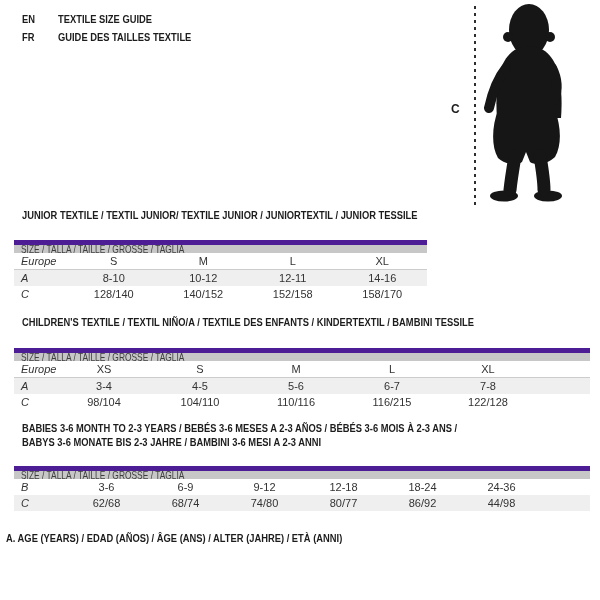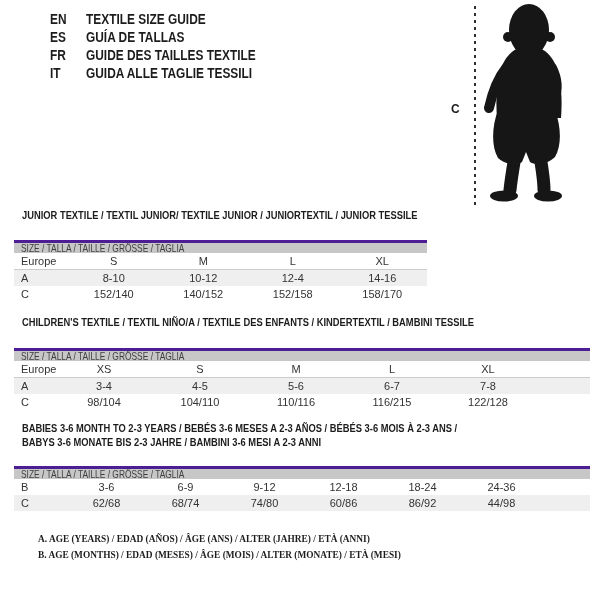--- a/index.html
+++ b/index.html
@@ -14,21 +14,21 @@
     position:relative;width:600px;height:600px;background:#ffffff;
     font-family:"Liberation Sans","DejaVu Sans",sans-serif;
     color:var(--text);overflow:hidden;
   }
   
   .cond{display:inline-block;transform:scaleX(.85);transform-origin:0 50%;white-space:nowrap;}
   .cond80{display:inline-block;transform:scaleX(.8);transform-origin:0 50%;white-space:nowrap;}
 
   
   .langs{position:absolute;left:22px;top:10px;}
-  .lrow{display:flex;height:18px;align-items:center;font-weight:bold;font-size:14px;color:var(--text);margin-left:28px;}
+  .lrow{display:flex;height:18px;align-items:center;font-weight:bold;font-size:11px;color:var(--text);}
   .lcode{width:36px;}
 
   
   .figure{position:absolute;left:448px;top:2px;width:130px;height:212px;}
   .dashline{
     position:absolute;left:26px;top:4px;width:2px;height:202px;
     background:repeating-linear-gradient(to bottom,#2e2e2e 0 3px,transparent 3px 7px);
   }
   .figlabel{position:absolute;left:3px;top:100px;font-weight:bold;font-size:12px;}
   .babysvg{position:absolute;left:34px;top:0;}
@@ -42,56 +42,48 @@
     margin:0 0 0 22px;font-weight:bold;font-size:11px;line-height:14px;
     white-space:pre-line;transform:scaleX(.85);transform-origin:0 0;width:680px;
     color:var(--text);
   }
   .table{margin-left:14px;}
   .sec-junior .table{margin-top:18px;width:413px;}
   .sec-children .table{margin-top:19px;width:576px;}
   .sec-babies .table{margin-top:17px;width:576px;}
   .sizebar{
     height:13px;display:flex;align-items:center;padding-left:7px;box-sizing:border-box;
-    background:var(--bar_bg);border-top:3px solid #4c1d95;font-size:10.5px;color:#3e3e3e;
+    background:var(--bar_bg);border-top:5px solid #4c1d95;font-size:10.5px;color:#3e3e3e;
   }
   .trow{display:flex;height:16px;align-items:center;font-size:11px;color:var(--table_text);}
   .trow.hdr{border-bottom:1px solid var(--border);}
   .trow.shade{background:var(--row_shade);}
-  .tlabel{padding-left:7px;}
+  .tlabel{padding-left:7px;font-style:italic;}
   .tcell{text-align:center;}
   .w1 .tlabel{width:48px;} .w1 .tcell{width:89.5px;}
   .w2 .tlabel{width:35px;} .w2 .tcell{width:96px;}
   .w3 .tlabel{width:46px;} .w3 .tcell{width:79px;}
 
   
-  .footnotes{position:absolute;left:38px;top:530px;font-family:Liberation Serif, serif;}
+  .footnotes{position:absolute;left:6px;top:530px;}
   .fline{height:16px;display:flex;align-items:center;font-weight:bold;font-size:11px;color:var(--text);}
 </style>
 </head>
 <body>
 
 <div class="page">
 
   <div class="langs">
     <div class="lrow">
       <span class="lcode"><span class="cond">EN</span></span>
       <span class="ltitle"><span class="cond">TEXTILE SIZE GUIDE</span></span>
     </div>
     <div class="lrow">
-      <span class="lcode"><span class="cond">ES</span></span>
-      <span class="ltitle"><span class="cond">GUÍA DE TALLAS</span></span>
-    </div>
-    <div class="lrow">
       <span class="lcode"><span class="cond">FR</span></span>
       <span class="ltitle"><span class="cond">GUIDE DES TAILLES TEXTILE</span></span>
-    </div>
-    <div class="lrow">
-      <span class="lcode"><span class="cond">IT</span></span>
-      <span class="ltitle"><span class="cond">GUIDA ALLE TAGLIE TESSILI</span></span>
     </div>
   </div>
 
   <div class="figure">
     <span class="figlabel">C</span>
     <div class="dashline"></div>
     <svg class="babysvg" width="92" height="206" viewBox="0 0 92 206">
       <g fill="#161616" stroke="none">
         <ellipse cx="47" cy="28" rx="20" ry="26"></ellipse>
         <circle cx="26" cy="35" r="5"></circle>
@@ -120,26 +112,26 @@
         <span class="tlabel">Europe</span>
         <span class="tcell">S</span>
         <span class="tcell">M</span>
         <span class="tcell">L</span>
         <span class="tcell">XL</span>
       </div>
       <div class="trow shade">
         <span class="tlabel">A</span>
         <span class="tcell">8-10</span>
         <span class="tcell">10-12</span>
-        <span class="tcell">12-4</span>
+        <span class="tcell">12-11</span>
         <span class="tcell">14-16</span>
       </div>
       <div class="trow">
         <span class="tlabel">C</span>
-        <span class="tcell">152/140</span>
+        <span class="tcell">128/140</span>
         <span class="tcell">140/152</span>
         <span class="tcell">152/158</span>
         <span class="tcell">158/170</span>
       </div>
     </div>
   </section>
 
   <section class="sec sec-children">
     <h2 class="title">CHILDREN'S TEXTILE / TEXTIL NIÑO/A / TEXTILE DES ENFANTS / KINDERTEXTIL / BAMBINI TESSILE</h2>
     <div class="table w2">
@@ -187,29 +179,26 @@
         <span class="tcell">9-12</span>
         <span class="tcell">12-18</span>
         <span class="tcell">18-24</span>
         <span class="tcell">24-36</span>
       </div>
       <div class="trow shade">
         <span class="tlabel">C</span>
         <span class="tcell">62/68</span>
         <span class="tcell">68/74</span>
         <span class="tcell">74/80</span>
-        <span class="tcell">60/86</span>
+        <span class="tcell">80/77</span>
         <span class="tcell">86/92</span>
         <span class="tcell">44/98</span>
       </div>
     </div>
   </section>
 
   <div class="footnotes">
     <div class="fline">
         <span class="cond">A. AGE (YEARS) / EDAD (AÑOS) / ÂGE (ANS) / ALTER (JAHRE) / ETÀ (ANNI)</span>
       </div>
-    <div class="fline">
-        <span class="cond">B. AGE (MONTHS) / EDAD (MESES) / ÂGE (MOIS) / ALTER (MONATE) / ETÀ (MESI)</span>
-      </div>
   </div>
 
 </div>
 
 </body></html>

